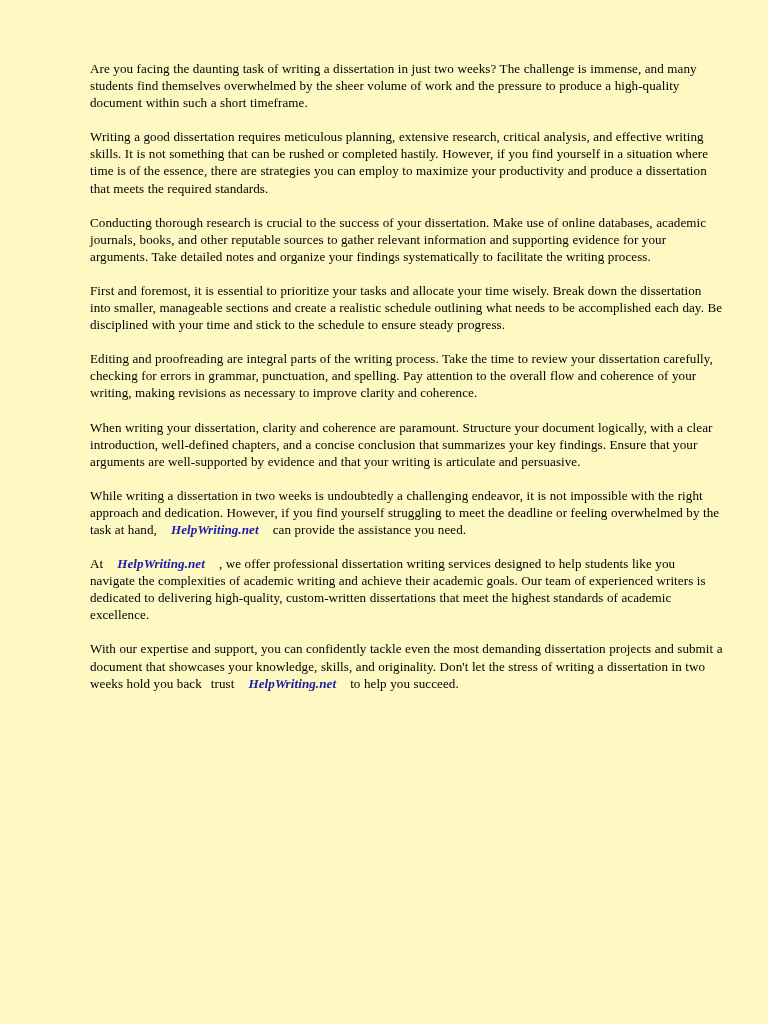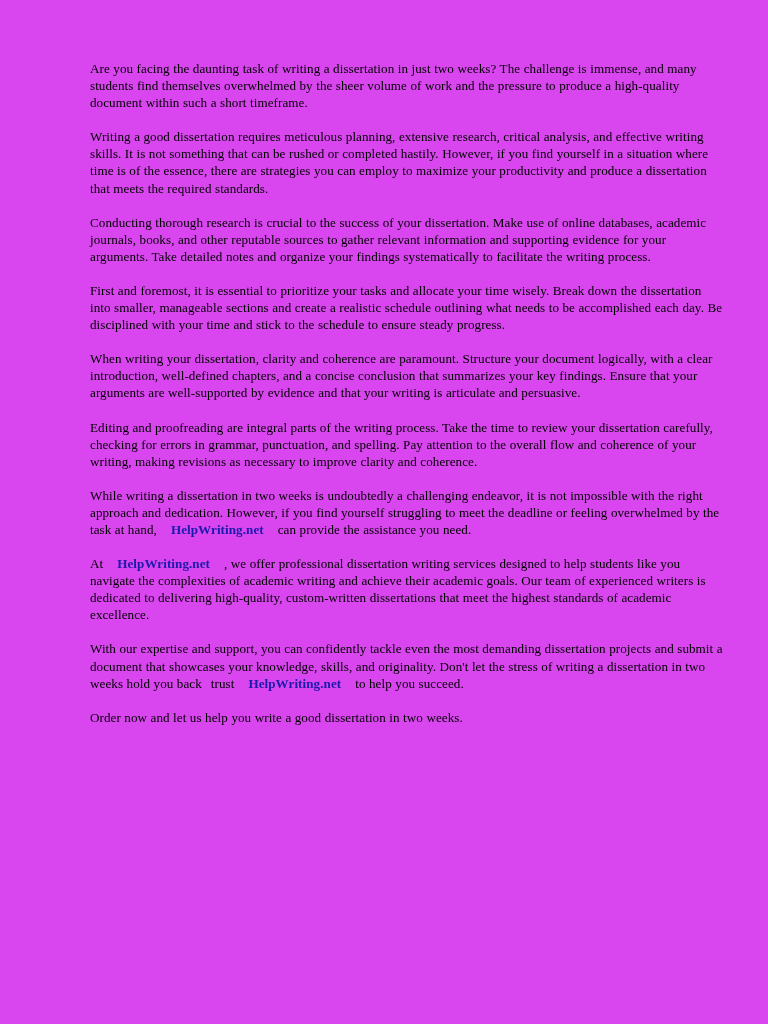--- a/index.html
+++ b/index.html
@@ -9,21 +9,21 @@
     background: #ffffff;
   }
   body {
     font-family: "Liberation Serif", "DejaVu Serif", serif;
     color: #000000;
   }
   .page {
     position: relative;
     width: 768px;
     height: 1024px;
-    background: #d946ef;
+    background: #fef9c3;
     overflow: hidden;
     box-sizing: border-box;
   }
   .doc-body {
     position: absolute;
     left: 90px;
     top: 60px;
     width: 633px;
   }
   .para {
@@ -36,20 +36,21 @@
     word-spacing: 0.01em;
   }
   .para:last-child {
     margin-bottom: 0;
   }
   .link {
     color: #1a1aab;
     font-weight: bold;
     text-decoration: none;
     white-space: nowrap;
+    font-style: italic;
   }
   .gap {
     display: inline-block;
     width: 14px;
   }
   .gap-sm {
     display: inline-block;
     width: 9px;
   }
 </style>
@@ -60,26 +61,25 @@
   <div class="doc-body">
 
     <p class="para">Are you facing the daunting task of writing a dissertation in just two weeks? The challenge is immense, and many students find themselves overwhelmed by the sheer volume of work and the pressure to produce a high-quality document within such a short timeframe.</p>
 
     <p class="para">Writing a good dissertation requires meticulous planning, extensive research, critical analysis, and effective writing skills. It is not something that can be rushed or completed hastily. However, if you find yourself in a situation where time is of the essence, there are strategies you can employ to maximize your productivity and produce a dissertation that meets the required standards.</p>
 
     <p class="para">Conducting thorough research is crucial to the success of your dissertation. Make use of online databases, academic journals, books, and other reputable sources to gather relevant information and supporting evidence for your arguments. Take detailed notes and organize your findings systematically to facilitate the writing process.</p>
 
     <p class="para">First and foremost, it is essential to prioritize your tasks and allocate your time wisely. Break down the dissertation into smaller, manageable sections and create a realistic schedule outlining what needs to be accomplished each day. Be disciplined with your time and stick to the schedule to ensure steady progress.</p>
 
+    <p class="para">Editing and proofreading are integral parts of the writing process. Take the time to review your dissertation carefully, checking for errors in grammar, punctuation, and spelling. Pay attention to the overall flow and coherence of your writing, making revisions as necessary to improve clarity and coherence.</p>
+
     <p class="para">When writing your dissertation, clarity and coherence are paramount. Structure your document logically, with a clear introduction, well-defined chapters, and a concise conclusion that summarizes your key findings. Ensure that your arguments are well-supported by evidence and that your writing is articulate and persuasive.</p>
-
-    <p class="para">Editing and proofreading are integral parts of the writing process. Take the time to review your dissertation carefully, checking for errors in grammar, punctuation, and spelling. Pay attention to the overall flow and coherence of your writing, making revisions as necessary to improve clarity and coherence.</p>
 
     <p class="para"><span>While writing a dissertation in two weeks is undoubtedly a challenging endeavor, it is not impossible with the right approach and dedication. However, if you find yourself struggling to meet the deadline or feeling overwhelmed by the task at hand,</span><span class="gap"></span><span class="link">HelpWriting.net</span><span class="gap"></span><span>can provide the assistance you need.</span></p>
 
     <p class="para"><span>At</span><span class="gap"></span><span class="link">HelpWriting.net</span><span class="gap"></span><span>, we offer professional dissertation writing services designed to help students like you navigate the complexities of academic writing and achieve their academic goals. Our team of experienced writers is dedicated to delivering high-quality, custom-written dissertations that meet the highest standards of academic excellence.</span></p>
 
     <p class="para"><span>With our expertise and support, you can confidently tackle even the most demanding dissertation projects and submit a document that showcases your knowledge, skills, and originality. Don't let the stress of writing a dissertation in two weeks hold you back</span><span class="gap-sm"></span><span>trust</span><span class="gap"></span><span class="link">HelpWriting.net</span><span class="gap"></span><span>to help you succeed.</span></p>
 
-    <p class="para">Order now and let us help you write a good dissertation in two weeks.</p>
 
   </div>
 </div>
 
 </body></html>

